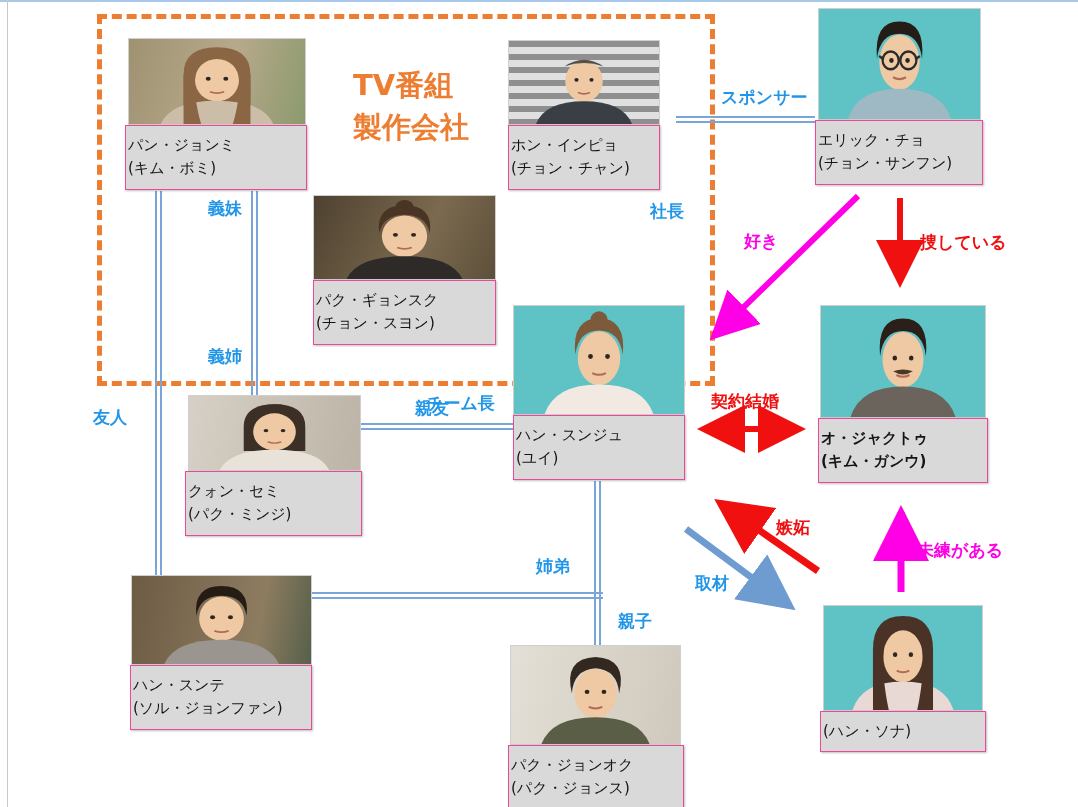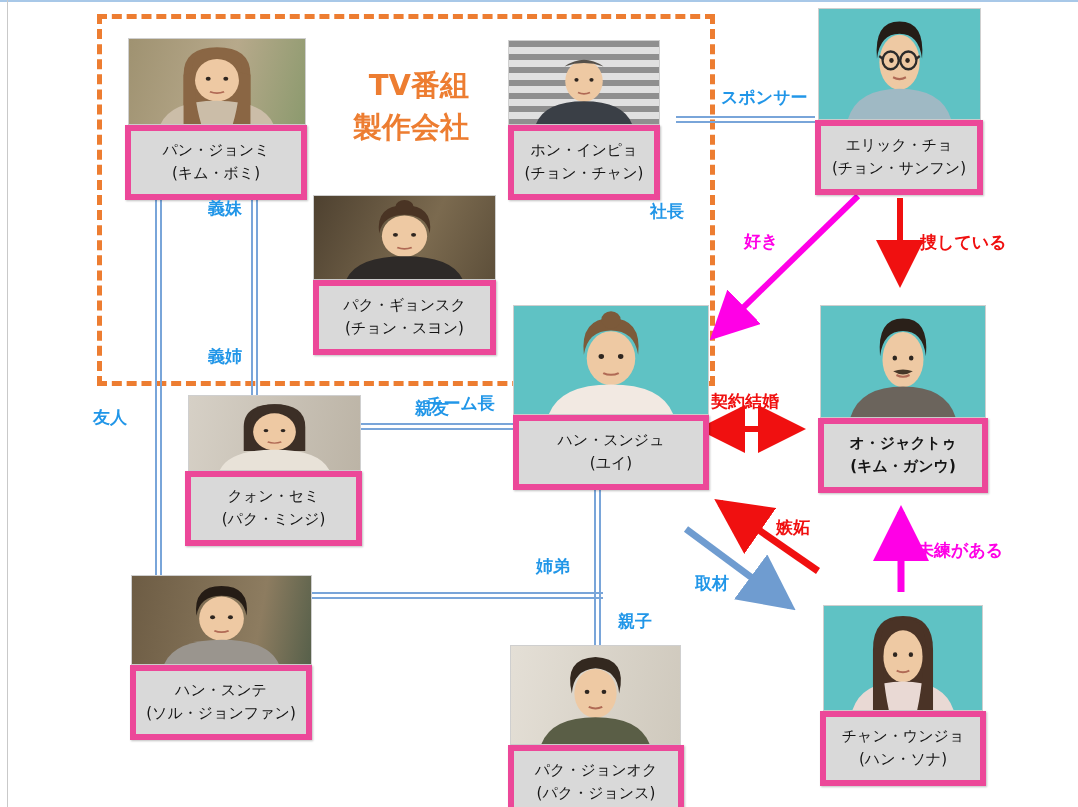--- a/index.html
+++ b/index.html
@@ -8,33 +8,33 @@
   }
   html,body{margin:0;padding:0;background:#fff;}
   #canvas{position:relative;width:1078px;height:807px;background:#ffffff;overflow:hidden;
           font-family:"DejaVu Sans",sans-serif;}
   .edge-top{position:absolute;left:0;top:0;width:100%;height:2px;background:#a8c8e8;}
   .edge-left{position:absolute;left:7px;top:0;width:1px;height:100%;background:#c9c9c9;}
 
   .group-box{position:absolute;left:97px;top:14px;width:608px;height:362px;
              border:5px dashed var(--c-orange);z-index:1;}
   .group-title{position:absolute;left:353px;top:64px;z-index:2;color:var(--c-orange);
-               font-size:29px;font-weight:bold;line-height:1.45;white-space:pre-line;text-align:right;}
+               font-size:29px;font-weight:bold;line-height:1.45;white-space:pre-line;}
 
   .card{position:absolute;z-index:5;}
   .photo{width:100%;overflow:hidden;border:1px solid #cfcfcf;box-sizing:border-box;}
   .bg-teal{background:#5fc2c4;}
   .bg-blinds{background:repeating-linear-gradient(180deg,#8f8f8f 0 6px,#e0e0e0 6px 13px);}
   .bg-indoor{background:linear-gradient(105deg,#9f9271 0%,#b7a98b 55%,#8c9a6e 100%);}
   .bg-outdoor{background:linear-gradient(115deg,#4e4130 0%,#7b6a4f 60%,#5d4f3a 100%);}
   .bg-room{background:linear-gradient(100deg,#d6d0c6 0%,#bcb4a6 100%);}
   .bg-class{background:linear-gradient(100deg,#6d5c44 0%,#8d7c60 70%,#57604a 100%);}
   .bg-home{background:linear-gradient(100deg,#e4dfd6 0%,#cfc9bd 100%);}
-  .plate{background:#d9d9d9;border:6px solid #ec4899;box-shadow:1px 1px 2px rgba(0,0,0,.25);
-         text-align:center;padding:8px 2px;box-sizing:border-box;}
+  .plate{background:#d9d9d9;border:1px solid #ec4899;box-shadow:1px 1px 2px rgba(0,0,0,.25);
+         padding:8px 2px;box-sizing:border-box;}
   .plate .nm{font-size:15px;color:#141414;line-height:1.55;}
   .plate .ac{font-size:15px;color:#141414;line-height:1.55;}
 
   .dline{position:absolute;z-index:3;}
   .dline.v{width:3px;border-left:2px solid var(--c-line);border-right:2px solid var(--c-line);}
   .dline.h{height:3px;border-top:2px solid var(--c-line);border-bottom:2px solid var(--c-line);}
 
   .lbl{position:absolute;z-index:6;font-size:17px;font-weight:700;white-space:nowrap;}
   .lbl.blue{color:var(--c-blue);}
   .lbl.red{color:var(--c-red);text-align:center;}
@@ -145,21 +145,21 @@
           <circle cx="55" cy="29" r="1.4" fill="#2e2620"></circle>
           <path d="M46,38.5 Q50,40.5 54,38.5" stroke="#b06a55" stroke-width="1.2" fill="none"></path>
           <path d="M18,62 Q24,45 50,45 Q76,45 82,62 Z" fill="#2e2a28"></path>
         </svg></div>
     <div class="plate">
       <div class="nm">パク・ギョンスク</div>
       <div class="ac">(チョン・スヨン)</div>
     </div>
   </div>
 
-  <div class="card" style="left:513px;top:305px;width:196px;">
+  <div class="card" style="left:513px;top:305px;width:172px;">
     <div class="photo bg-teal" style="height:110px;"><svg viewBox="0 0 100 62" preserveAspectRatio="none" width="100%" height="100%">
           <ellipse cx="50" cy="30" rx="12.5" ry="15.5" fill="#eec9a3"></ellipse>
           <path d="M36,28 Q34,7 50,7 Q66,7 64,28 Q62,14 50,14 Q38,14 36,28 Z" fill="#7c5a3a"></path>
           <circle cx="50" cy="8" r="5" fill="#7c5a3a"></circle>
           <circle cx="45" cy="29" r="1.4" fill="#2e2620"></circle>
           <circle cx="55" cy="29" r="1.4" fill="#2e2620"></circle>
           <path d="M46,38.5 Q50,40.5 54,38.5" stroke="#b06a55" stroke-width="1.2" fill="none"></path>
           <path d="M18,62 Q24,45 50,45 Q76,45 82,62 Z" fill="#f2e9e2"></path>
         </svg></div>
     <div class="plate">
@@ -236,21 +236,20 @@
           <ellipse cx="50" cy="30" rx="12.5" ry="15.5" fill="#eec9a3"></ellipse>
           <path d="M36,28 Q34,7 50,7 Q66,7 64,28 Q62,14 50,14 Q38,14 36,28 Z" fill="#4a3326"></path>
           <circle cx="45" cy="29" r="1.4" fill="#2e2620"></circle>
           <circle cx="55" cy="29" r="1.4" fill="#2e2620"></circle>
           <path d="M46,38.5 Q50,40.5 54,38.5" stroke="#b06a55" stroke-width="1.2" fill="none"></path>
           <path d="M18,62 Q24,45 50,45 Q76,45 82,62 Z" fill="#e9d9d4"></path>
           <path d="M31,26 L31,62 L41,62 Q36,40 38,24 Z" fill="#4a3326"></path>
           <path d="M69,26 L69,62 L59,62 Q64,40 62,24 Z" fill="#4a3326"></path>
         </svg></div>
     <div class="plate">
-      <div class="nm">チャン・ウンジョ</div>
       <div class="ac">(ハン・ソナ)</div>
     </div>
   </div>
 
   <span class="lbl blue" style="left:208px;top:197px;">義妹</span>
   <span class="lbl blue" style="left:208px;top:345px;">義姉</span>
   <span class="lbl blue" style="left:93px;top:406px;text-align:center;">友人</span>
   <span class="lbl blue" style="left:415px;top:397px;">親友</span>
   <span class="lbl blue" style="left:721px;top:86px;">スポンサー</span>
   <span class="lbl blue" style="left:630px;top:200px;margin-left:20px;">社長</span>

